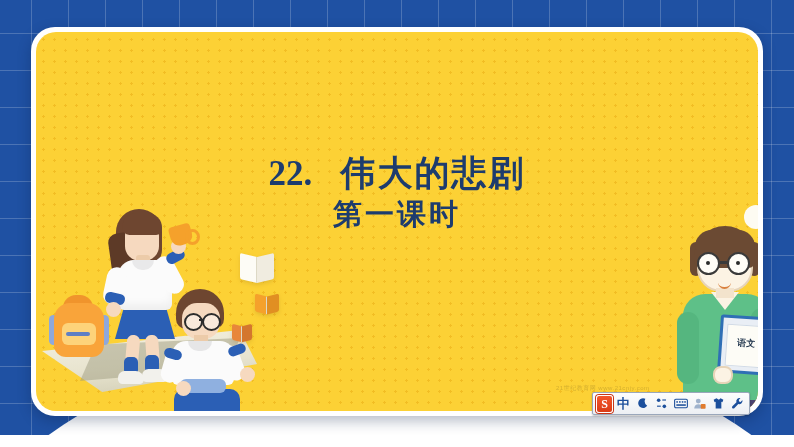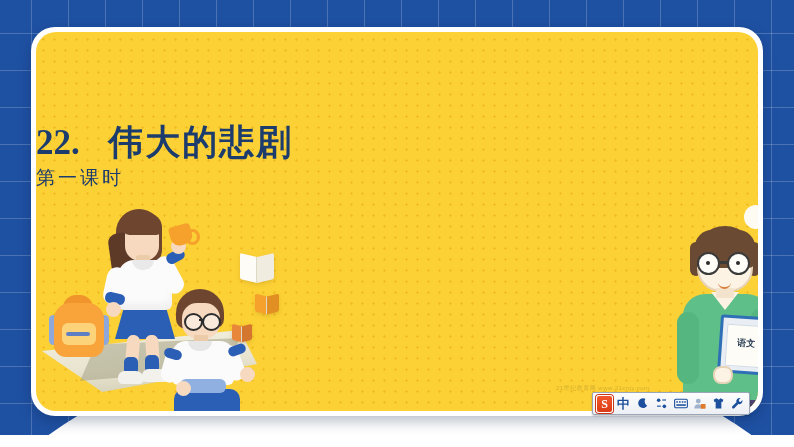--- a/index.html
+++ b/index.html
@@ -39,29 +39,29 @@
   }
   .card{
     position:absolute;left:5px;top:5px;width:722px;height:379px;
     border-radius:20px;overflow:hidden;
     background-color:#fcd135;
     background-image:radial-gradient(#f2bd23 1.1px, transparent 1.2px);
     background-size:11px 11px;background-position:2px 2px;
   }
 
   
-  .title-block{position:absolute;left:0;top:90px;width:722px;text-align:left;
+  .title-block{position:absolute;left:0;top:121px;width:722px;text-align:center;
     font-family:"DejaVu Sans","Liberation Sans",sans-serif;}
   .title-main{
     color:#1d3c6e;font-size:35px;font-weight:bold;letter-spacing:2px;
     line-height:1.18;white-space:nowrap;
   }
   .title-main .num{font-family:"Liberation Serif",serif;letter-spacing:0;}
   .title-sub{
-    color:#1d3c6e;font-size:19px;font-weight:normal;letter-spacing:3px;
+    color:#1d3c6e;font-size:29px;font-weight:bold;letter-spacing:3px;
     line-height:1.3;margin-top:2px;
   }
 
   
   .banner{
     position:absolute;left:227px;top:251px;width:347px;height:36px;
     background:#2a5aa8;border:2px solid #16335f;box-sizing:border-box;
     display:flex;align-items:center;justify-content:center;
     box-shadow:2px 3px 0 rgba(22,51,95,.35);
   }

